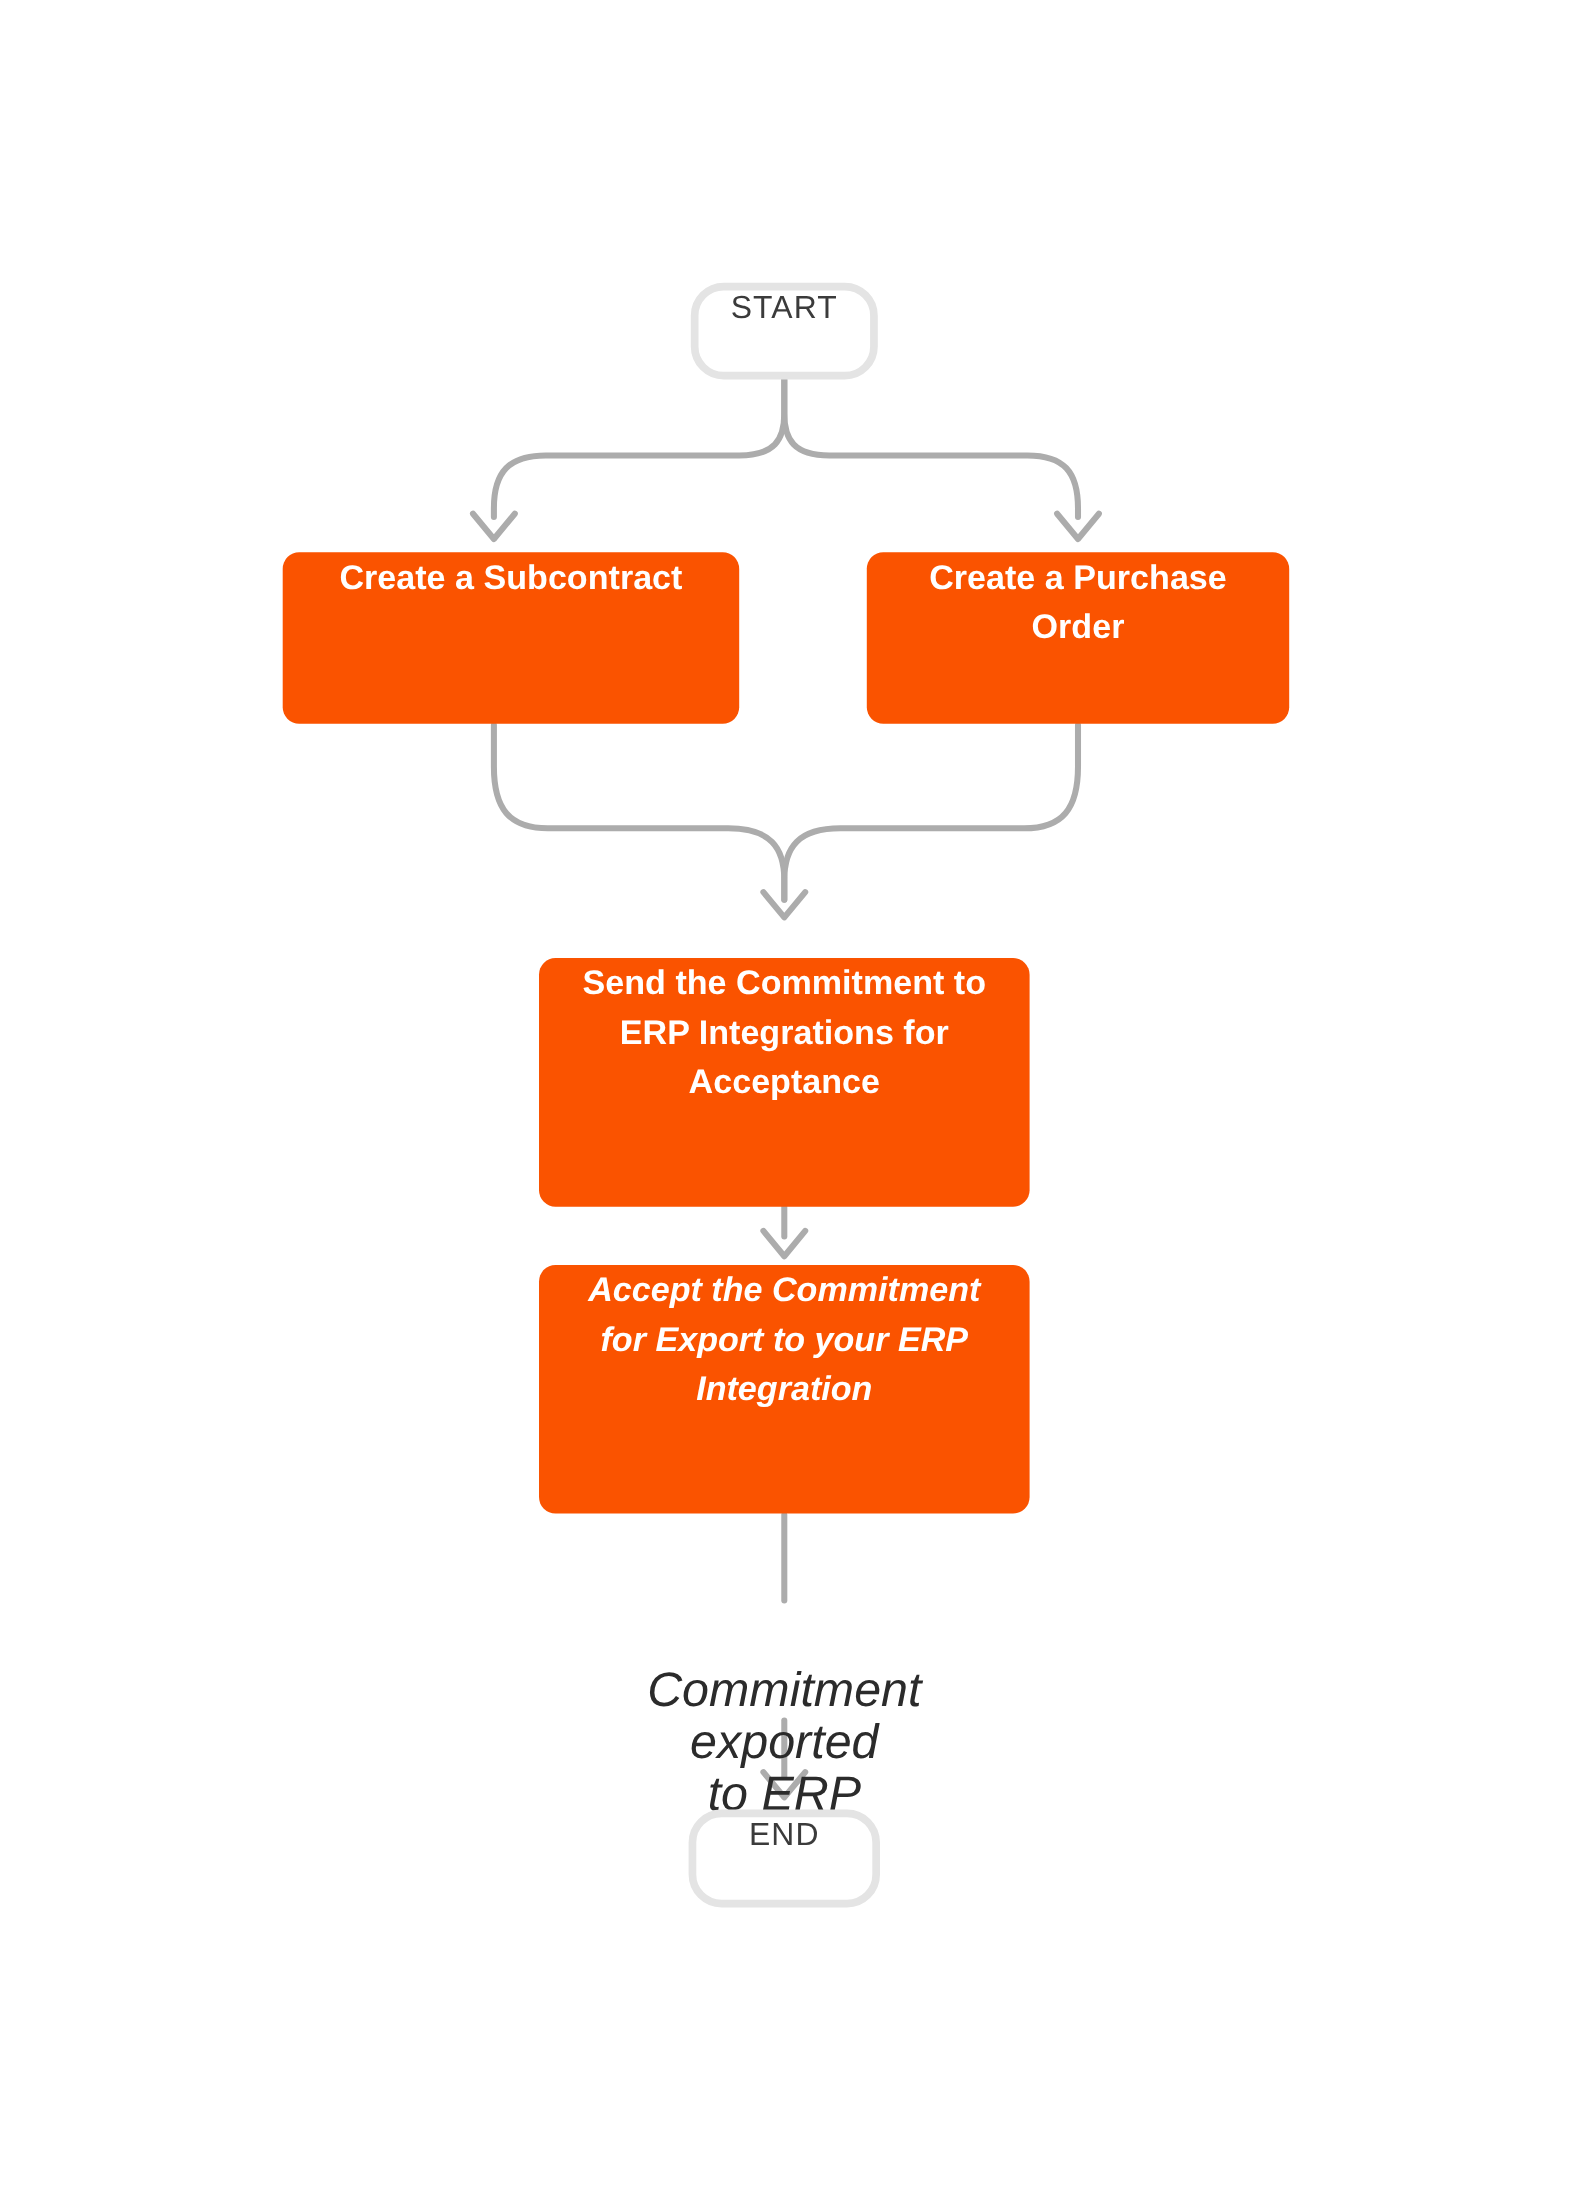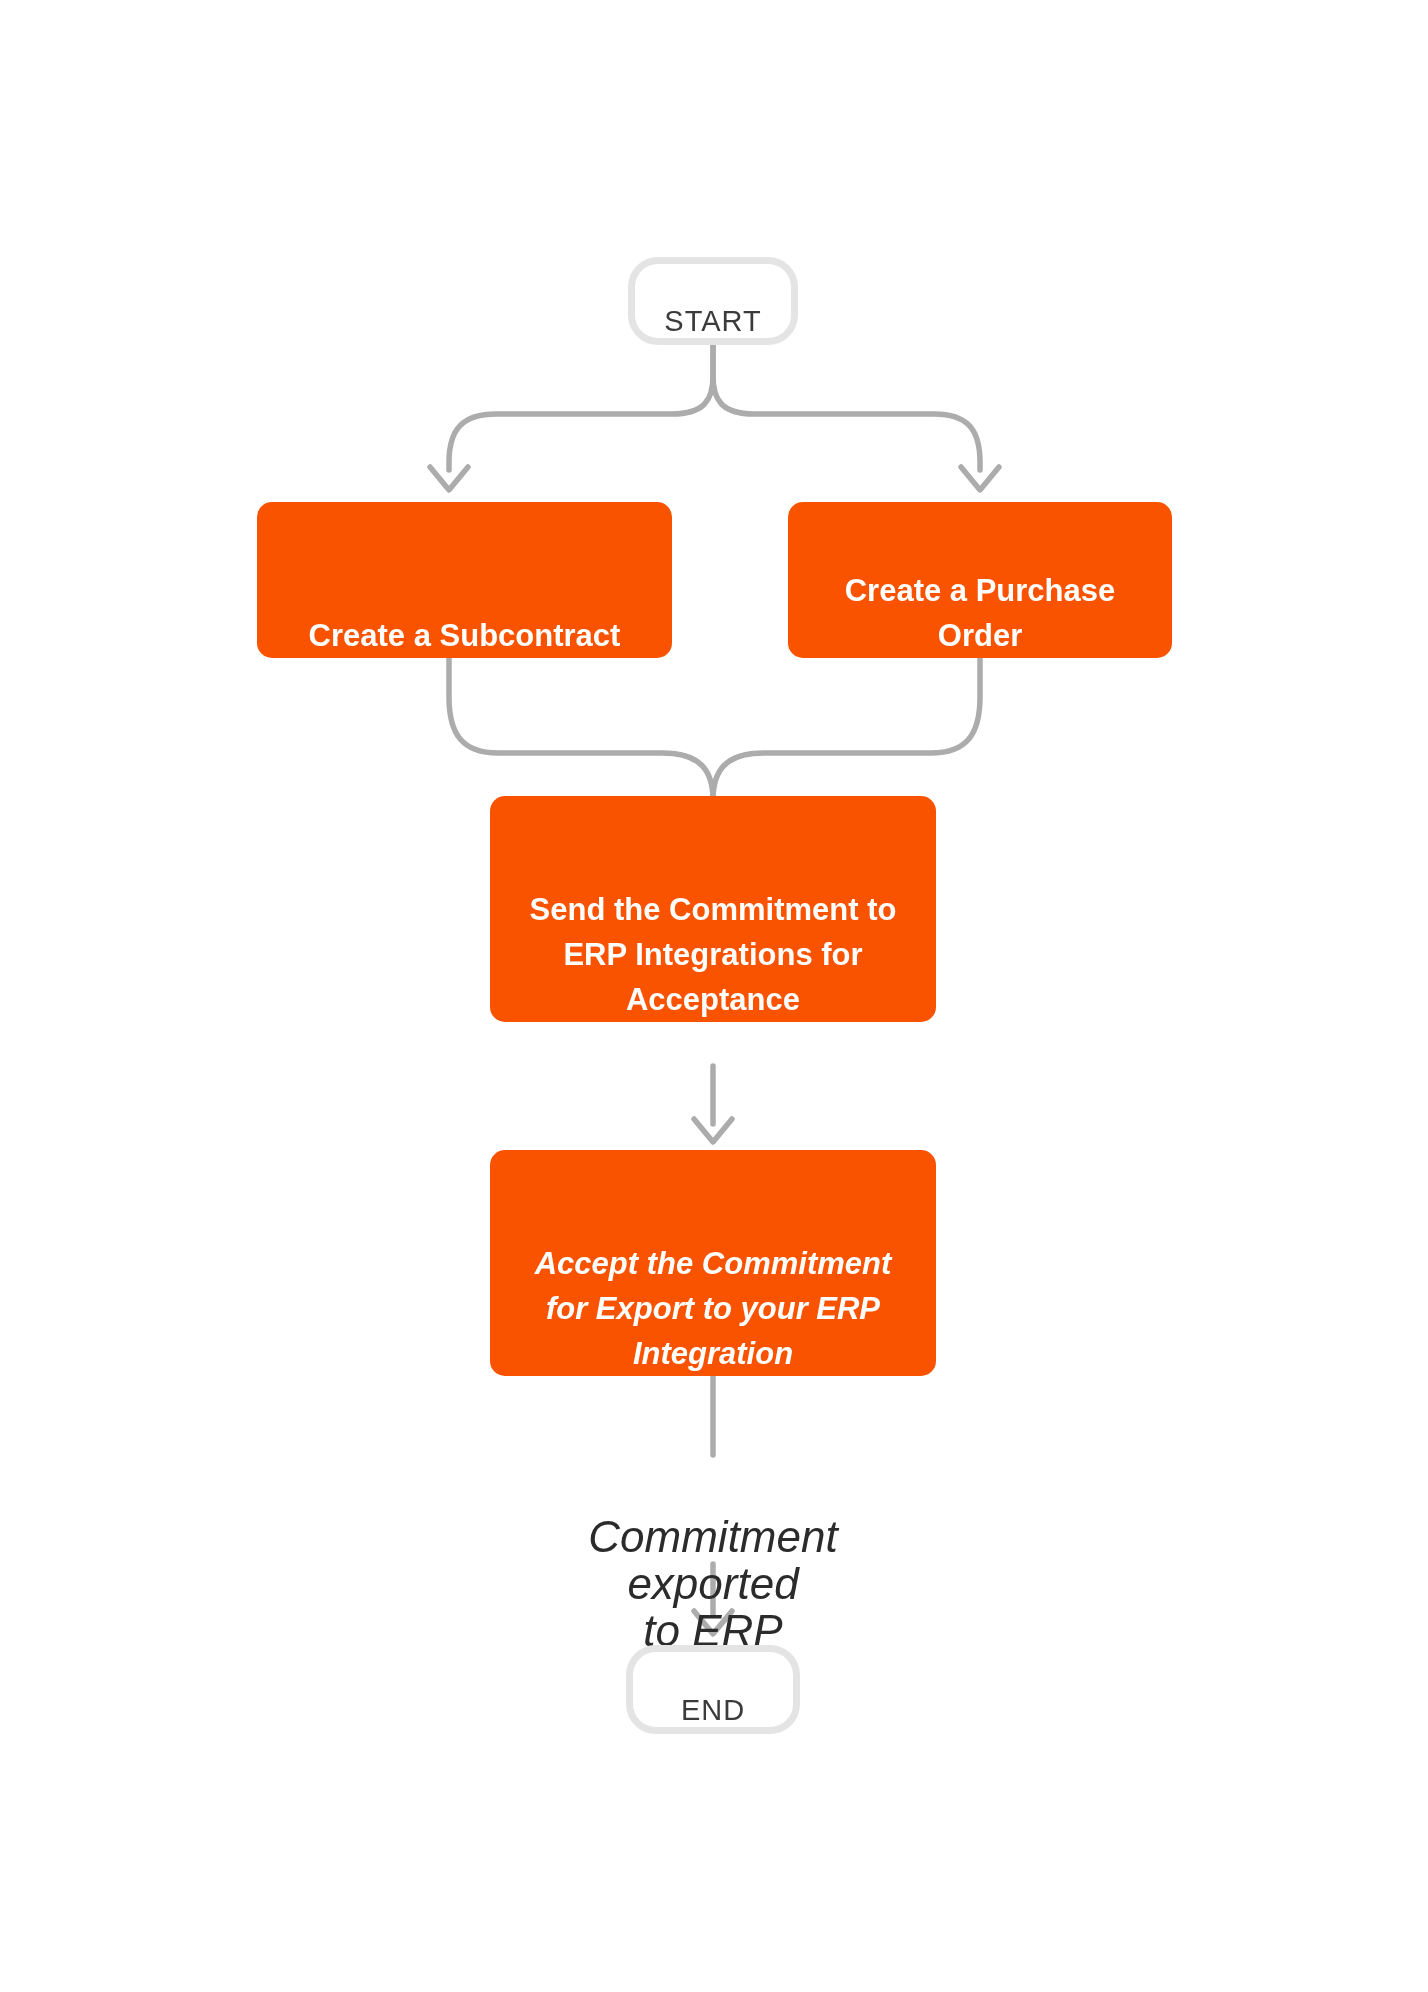--- a/index.html
+++ b/index.html
@@ -23,21 +23,21 @@
   .edges{position:absolute;left:0;top:0;width:1428px;height:1992px;}
   .edges path{
     stroke:var(--connector);
     stroke-width:5.5;
     fill:none;
     stroke-linecap:round;
     stroke-linejoin:round;
   }
   .node{
     position:absolute;
-    display:flex;align-items:flex-end;justify-content:center;
+    display:flex;align-items:flex-start;justify-content:center;
     text-align:center;
     box-sizing:border-box;
     white-space:pre-line;
   }
   .process{
     background:var(--node_fill);
     color:var(--node_text);
     border-radius:15px;
     font-weight:bold;
     font-size:31px;
@@ -58,21 +58,21 @@
     font-style:italic;
     font-size:44px;
     line-height:47px;
     text-align:center;
     white-space:pre-line;
   }
   
   .pos-start{left:628px;top:257px;width:170px;height:88px;}
   .pos-subcontract{left:257px;top:502px;width:415px;height:156px;}
   .pos-purchase{left:788px;top:502px;width:384px;height:156px;}
-  .pos-send{left:490px;top:796px;width:446px;height:226px;}
+  .pos-send{left:490px;top:871px;width:446px;height:226px;}
   .pos-accept{left:490px;top:1150px;width:446px;height:226px;font-style:italic;}
   .pos-note{left:513px;top:1466px;width:400px;}
   .pos-end{left:626px;top:1645px;width:174px;height:89px;}
 </style>
 </head>
 <body>
 
 <div class="canvas">
 
   <svg class="edges" width="1428" height="1992" viewBox="0 0 1428 1992" aria-hidden="true">

